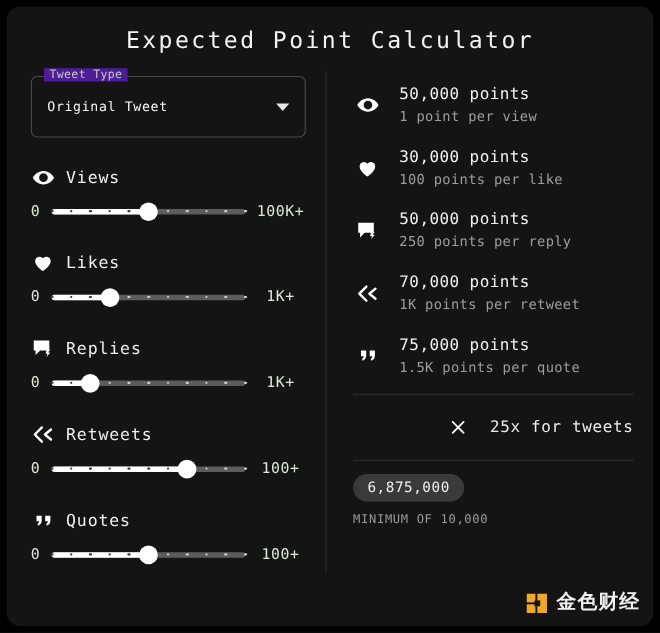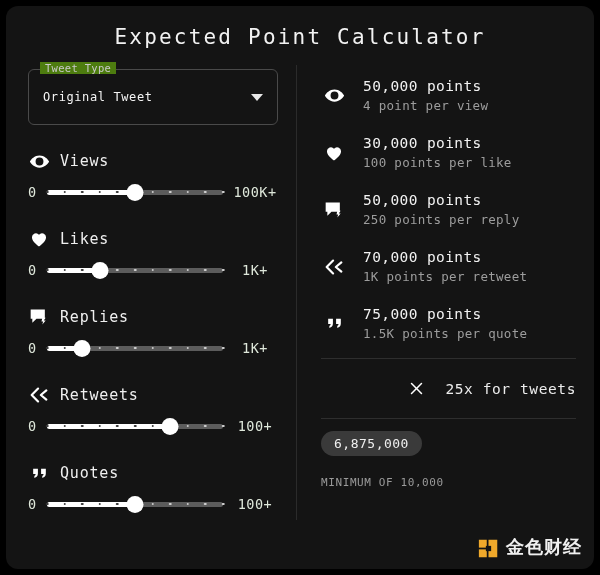--- a/index.html
+++ b/index.html
@@ -60,21 +60,21 @@
     border: 1px solid #4a4a4a;
     border-radius: 6px;
     display: flex;
     align-items: center;
     padding: 0 14px;
   }
   .select-label {
     position: absolute;
     top: -8px;
     left: 11px;
-    background: #4d7c0f;
+    background: #4c1d95;
     padding: 0 5px;
     font-size: 10.5px;
     color: #c9c9c9;
     letter-spacing: .3px;
   }
   .select-value {
     color: #f4f4f4;
     font-size: 12px;
     letter-spacing: .6px;
     flex: 1;
@@ -227,21 +227,21 @@
     border-radius: 14px;
     padding: 5px 13px;
     color: #efefef;
     font-size: 13px;
     letter-spacing: .5px;
   }
   .total-min {
     color: #9a9a9a;
     font-size: 11px;
     letter-spacing: .6px;
-    margin-top: 20px;
+    margin-top: 9px;
   }
 
   
   .watermark {
     position: absolute;
     right: 12px;
     bottom: 10px;
     display: flex;
     align-items: flex-end;
     gap: 7px;
@@ -439,21 +439,21 @@
       <div id="stats-container">
           <div class="stat-row">
             <span class="stat-icon">
               <svg width="21" height="21" viewBox="0 0 24 24" fill="#ffffff">
                 <path d="M12 5C6.5 5 2.2 9.2 1 12c1.2 2.8 5.5 7 11 7s9.8-4.2 11-7c-1.2-2.8-5.5-7-11-7zm0 11.5A4.5 4.5 0 1 1 16.5 12 4.5 4.5 0 0 1 12 16.5z"></path>
                 <circle cx="12" cy="12" r="2.3" fill="#141414"></circle>
               </svg>
             </span>
             <span>
               <div class="stat-main">50,000 points</div>
-              <div class="stat-sub">4 point per view</div>
+              <div class="stat-sub">1 point per view</div>
             </span>
           </div>
           <div class="stat-row">
             <span class="stat-icon">
               <svg width="20" height="20" viewBox="0 0 24 24" fill="#ffffff">
                 <path d="M12 21s-8.5-5.3-8.5-11A4.8 4.8 0 0 1 12 7a4.8 4.8 0 0 1 8.5 3c0 5.7-8.5 11-8.5 11z"></path>
               </svg>
             </span>
             <span>
               <div class="stat-main">30,000 points</div>

